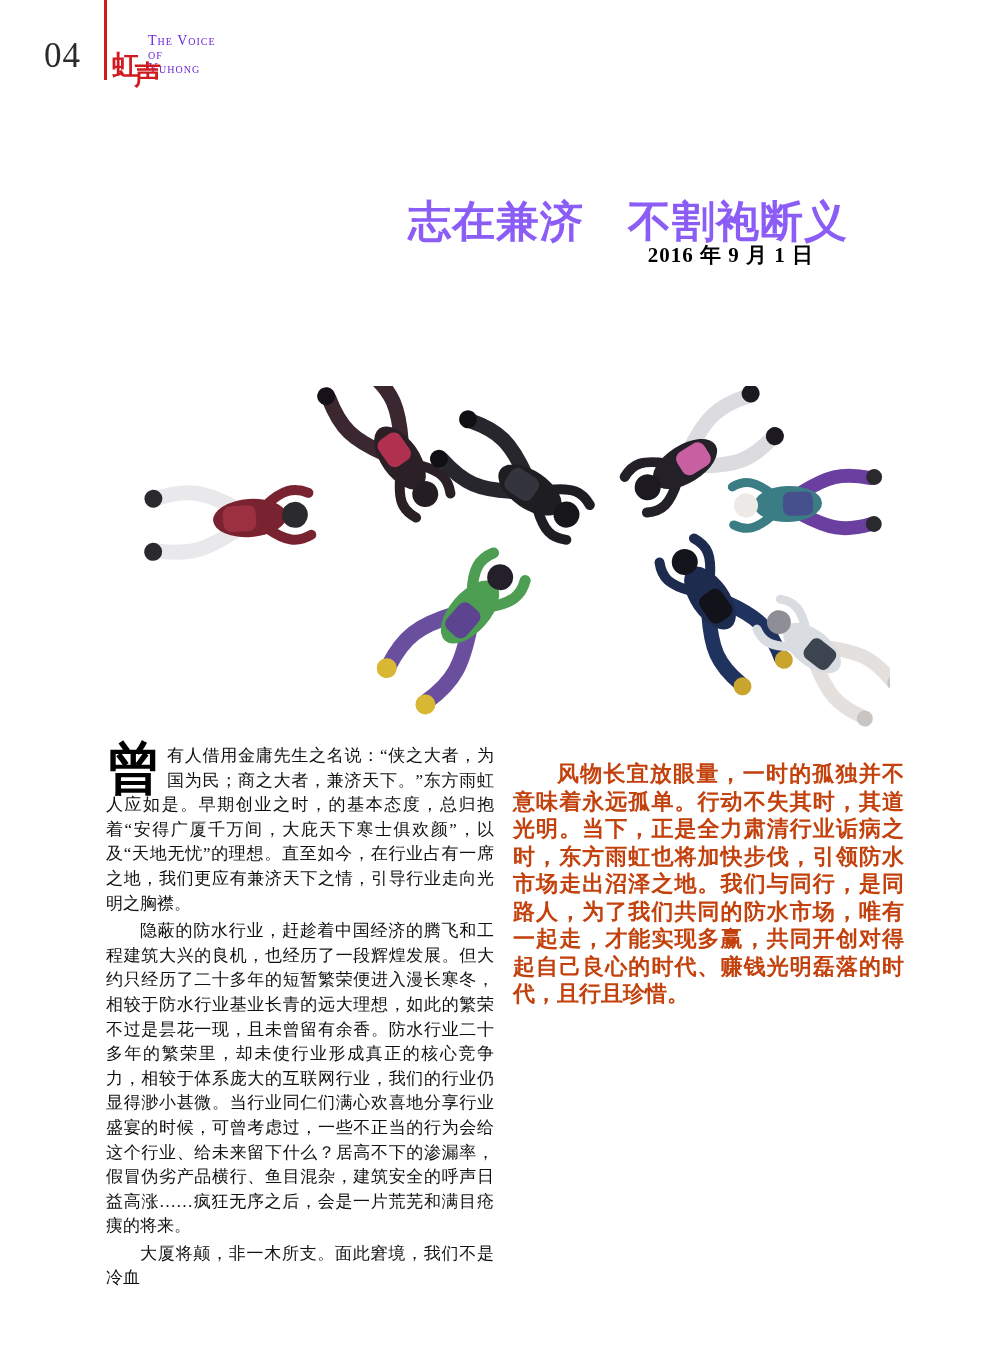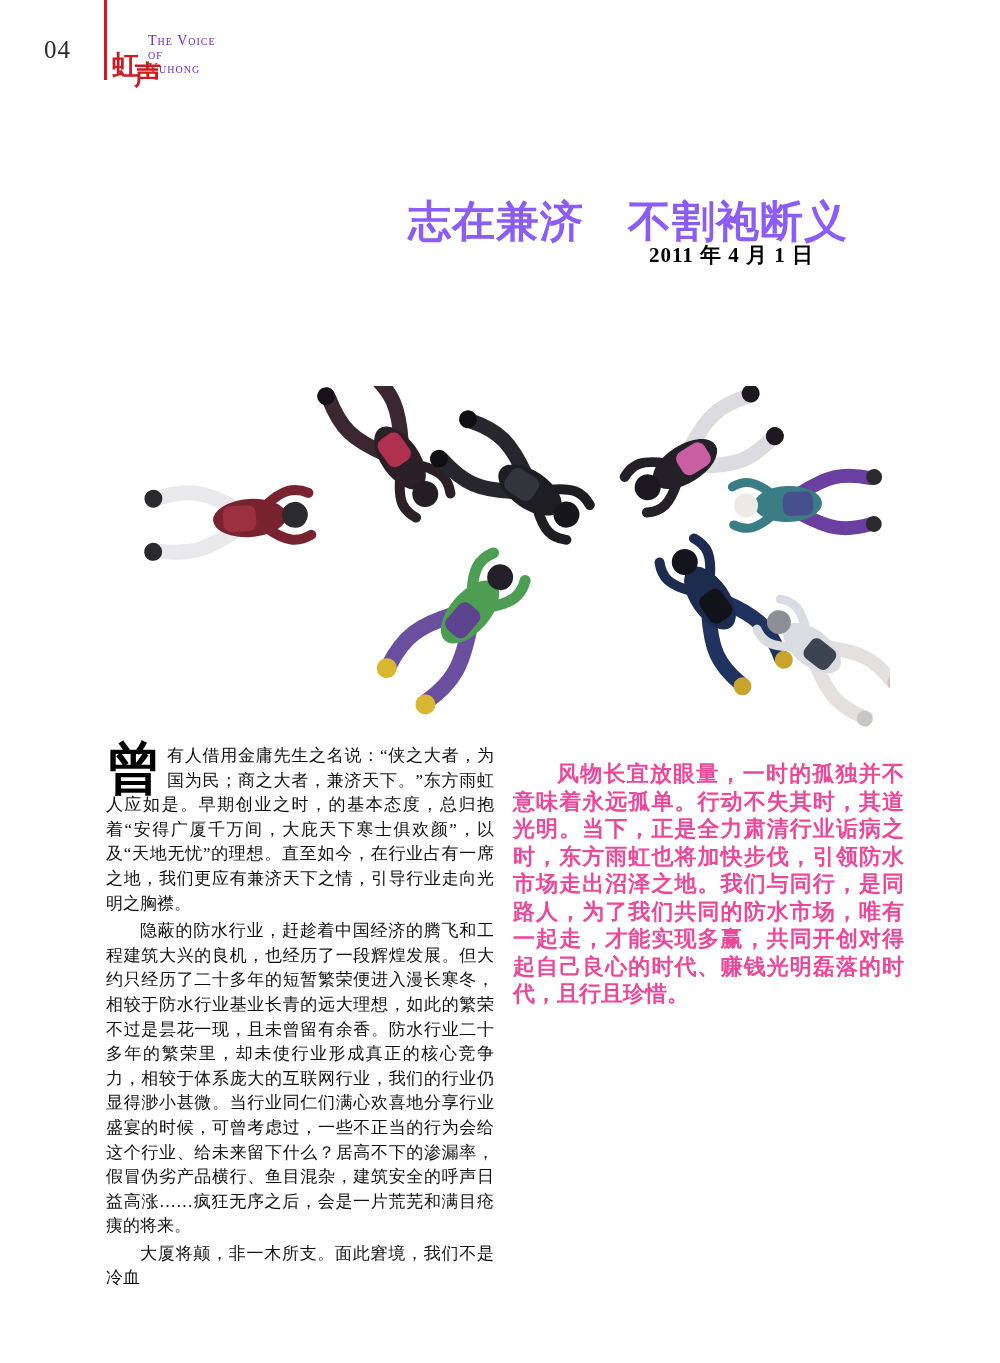--- a/index.html
+++ b/index.html
@@ -3,21 +3,21 @@
 <meta charset="utf-8">
 <style>
   html,body{margin:0;padding:0;}
   body{
     width:1000px;height:1363px;position:relative;background:#ffffff;
     font-family:"Liberation Serif","DejaVu Serif",serif;color:#1a1a1a;
     overflow:hidden;
   }
   
   .page-number{
-    position:absolute;left:44px;top:36px;font-size:25px;color:#2b2b2b;
+    position:absolute;left:44px;top:36px;font-size:35px;color:#2b2b2b;
     letter-spacing:1px;
   }
   .red-rule{
     position:absolute;left:104px;top:0;width:3px;height:80px;background:#cf1a1f;
   }
   .masthead{
     position:absolute;left:148px;top:34px;color:#6d28d9;
     font-variant:small-caps;font-size:14px;line-height:14px;letter-spacing:1px;
     font-family:"Liberation Serif","DejaVu Serif",serif;
   }
@@ -54,41 +54,41 @@
   .col-left{left:106px;}
   .col-right{left:513px;width:391px;}
   .col p{margin:0 0 3px 0;}
   .col p.indent{text-indent:2em;}
   .dropcap{
     float:left;font-size:56px;line-height:44px;font-weight:bold;
     padding:2px 5px 0 0;color:#000;
   }
   .highlight{
     margin-top:16px !important;
-    color:#ec4899;font-weight:bold;font-size:22px;line-height:27.5px;
+    color:#c2410c;font-weight:bold;font-size:22px;line-height:27.5px;
     text-indent:2em;
   }
 </style>
 </head>
 <body>
 
 <div class="page-number">04</div>
 <div class="red-rule"></div>
 <div class="masthead">
   <div>The Voice</div>
   <div>of</div>
   <div>Yuhong</div>
 </div>
 <div class="logo">
   <span class="c1">虹</span>
   <span class="c2">声</span>
 </div>
 
 <h1 class="headline">志在兼济　不割袍断义</h1>
-<div class="dateline">2011 年 4 月 1 日</div>
+<div class="dateline">2016 年 9 月 1 日</div>
 
 <div class="photo">
   <svg viewBox="0 0 790 344">
 
     <g transform="translate(150,132) rotate(-4)">
       <path class="limb" d="M-12,-10 C-44,-30 -60,-34 -92,-26" stroke="#e9e9ec" stroke-width="15"></path>
       <circle cx="-95" cy="-26" r="9" fill="#2a2a2e"></circle>
       <path class="limb" d="M-12,10 C-44,28 -62,34 -96,26" stroke="#e9e9ec" stroke-width="15"></path>
       <circle cx="-99" cy="27" r="9" fill="#2a2a2e"></circle>
       <path class="limb" d="M16,-11 C34,-26 46,-28 60,-21" stroke="#7a2330" stroke-width="10"></path>

